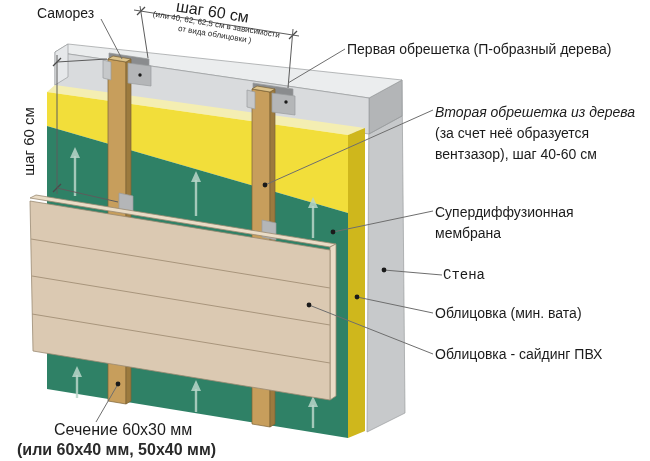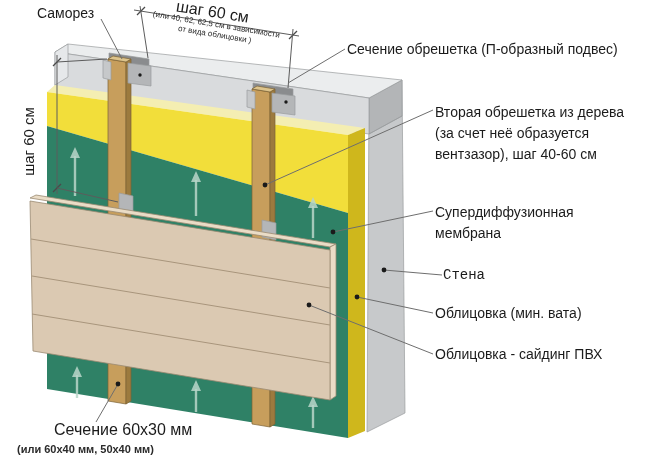--- a/index.html
+++ b/index.html
@@ -17,21 +17,21 @@
   .outline-siding{stroke:#9b8a72;stroke-width:0.8;}
   .outline-none{stroke:none;}
   .plank{stroke-width:1;fill:none;}
   .arrow-line{stroke-width:2.4;fill:none;opacity:0.85;}
   .arrow-head{opacity:0.85;stroke:none;}
   .rot-top{transform:rotate(9deg);}
   .rot-top-note{transform:rotate(9.5deg);text-align:center;font-size:8px;line-height:10px;white-space:normal;color:#2a2a2a;}
   .rot-left{transform:rotate(-90deg);text-align:center;}
   .big{font-size:16px;}
   .mid{font-size:15px;}
-  .small-note{font-size:11px;font-weight:bold;color:#2a2a2a;}
+  .small-note{font-size:16px;font-weight:bold;color:#2a2a2a;}
   .b{font-weight:normal;}
 </style>
 </head>
 <body>
 
 <div class="stage">
 
   <svg width="650" height="461" viewBox="0 0 650 461">
 
     <polygon class="outline-gray" points="369,98 402,80 405,413 367,432" fill="#c7c9cb"></polygon>
@@ -146,24 +146,24 @@
 
   <div class="lbl big rot-top" style="left:176px;top:3px;">шаг 60 см</div>
 
   <div class="lbl rot-top-note" style="left:143px;top:20px;width:145px;">
     <span style="display:block;">(или 40, 62, 62,5 см в зависимости</span>
     <span style="display:block;">от вида облицовки )</span>
   </div>
 
   <div class="lbl mid rot-left" style="left:-13px;top:133px;width:82px;height:17px;">шаг 60 см</div>
 
-  <div class="lbl" style="left:347px;top:41px;">Сечение обрешетка (П-образный подвес)</div>
+  <div class="lbl" style="left:347px;top:41px;">Первая обрешетка (П-образный дерева)</div>
 
   <div class="lbl lbl-block" style="left:435px;top:102px;width:210px;">
-    <span style="display:block;">Вторая обрешетка из дерева</span>
+    <span style="display:block;font-style:italic;">Вторая обрешетка из дерева</span>
     <span style="display:block;">(за счет неё образуется</span>
     <span style="display:block;">вентзазор), шаг 40-60 см</span>
   </div>
 
   <div class="lbl lbl-block" style="left:435px;top:202px;width:210px;">
     <span style="display:block;">Супердиффузионная</span>
     <span style="display:block;">мембрана</span>
   </div>
 
   <div class="lbl" style="left:443px;top:267px;font-family:Liberation Mono, monospace;">Стена</div>

